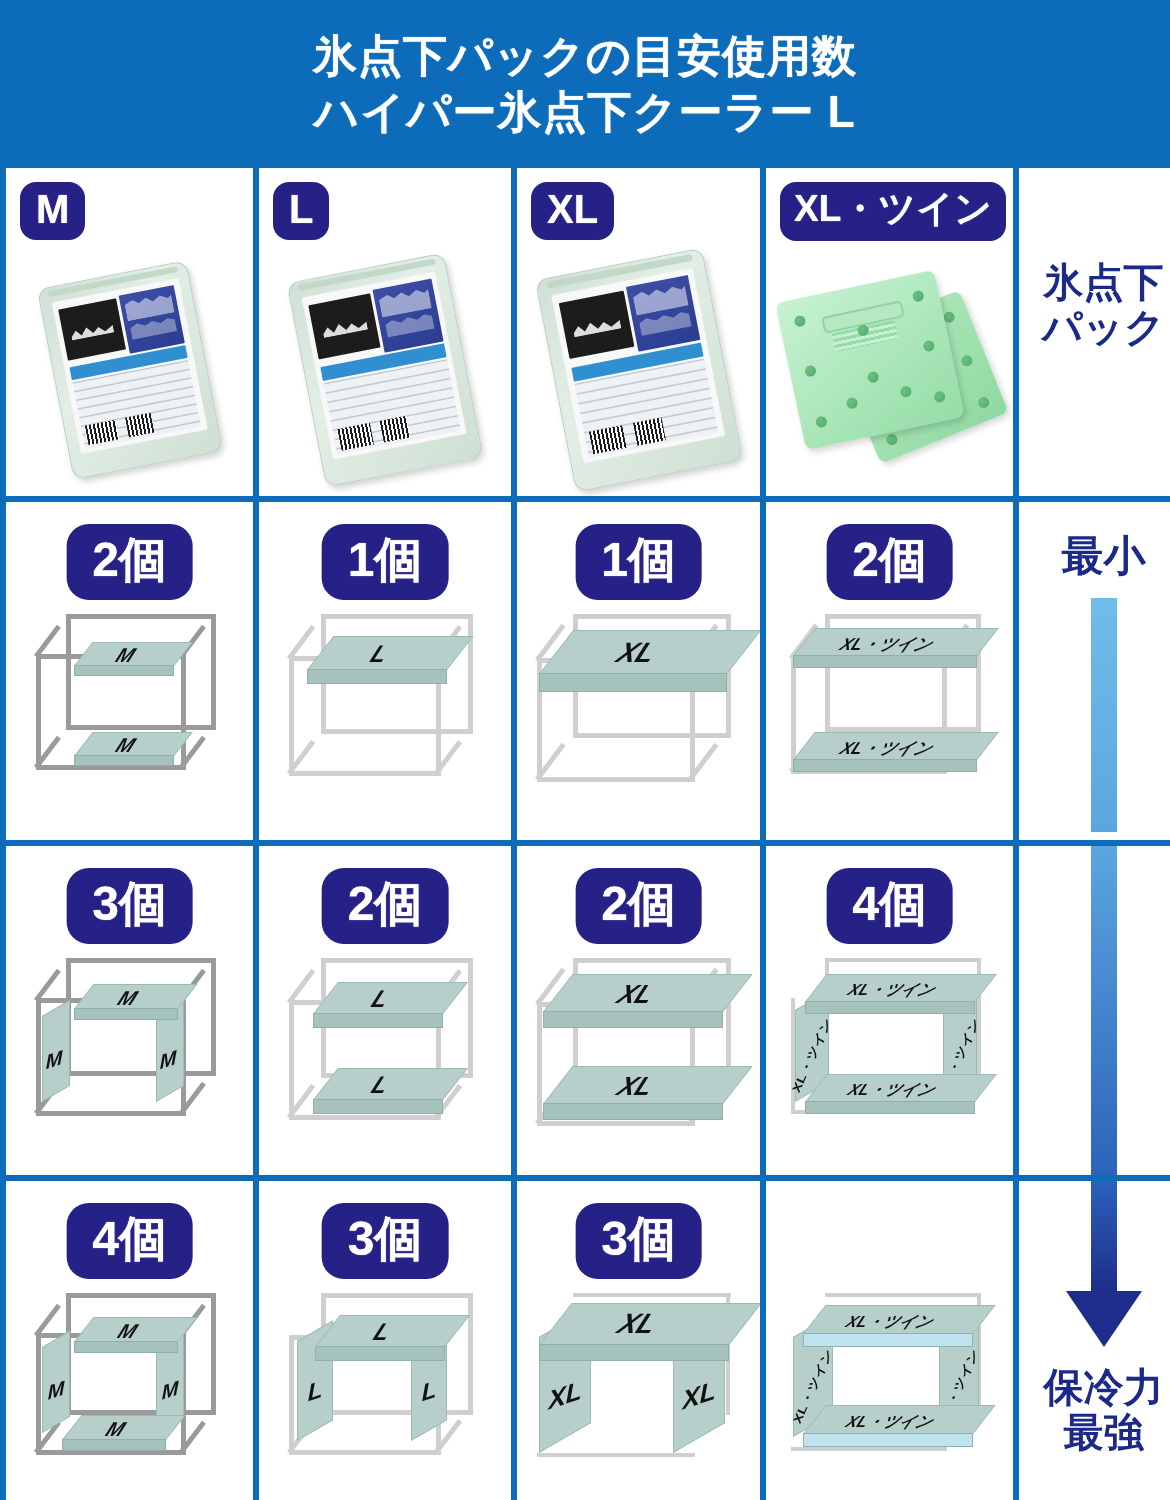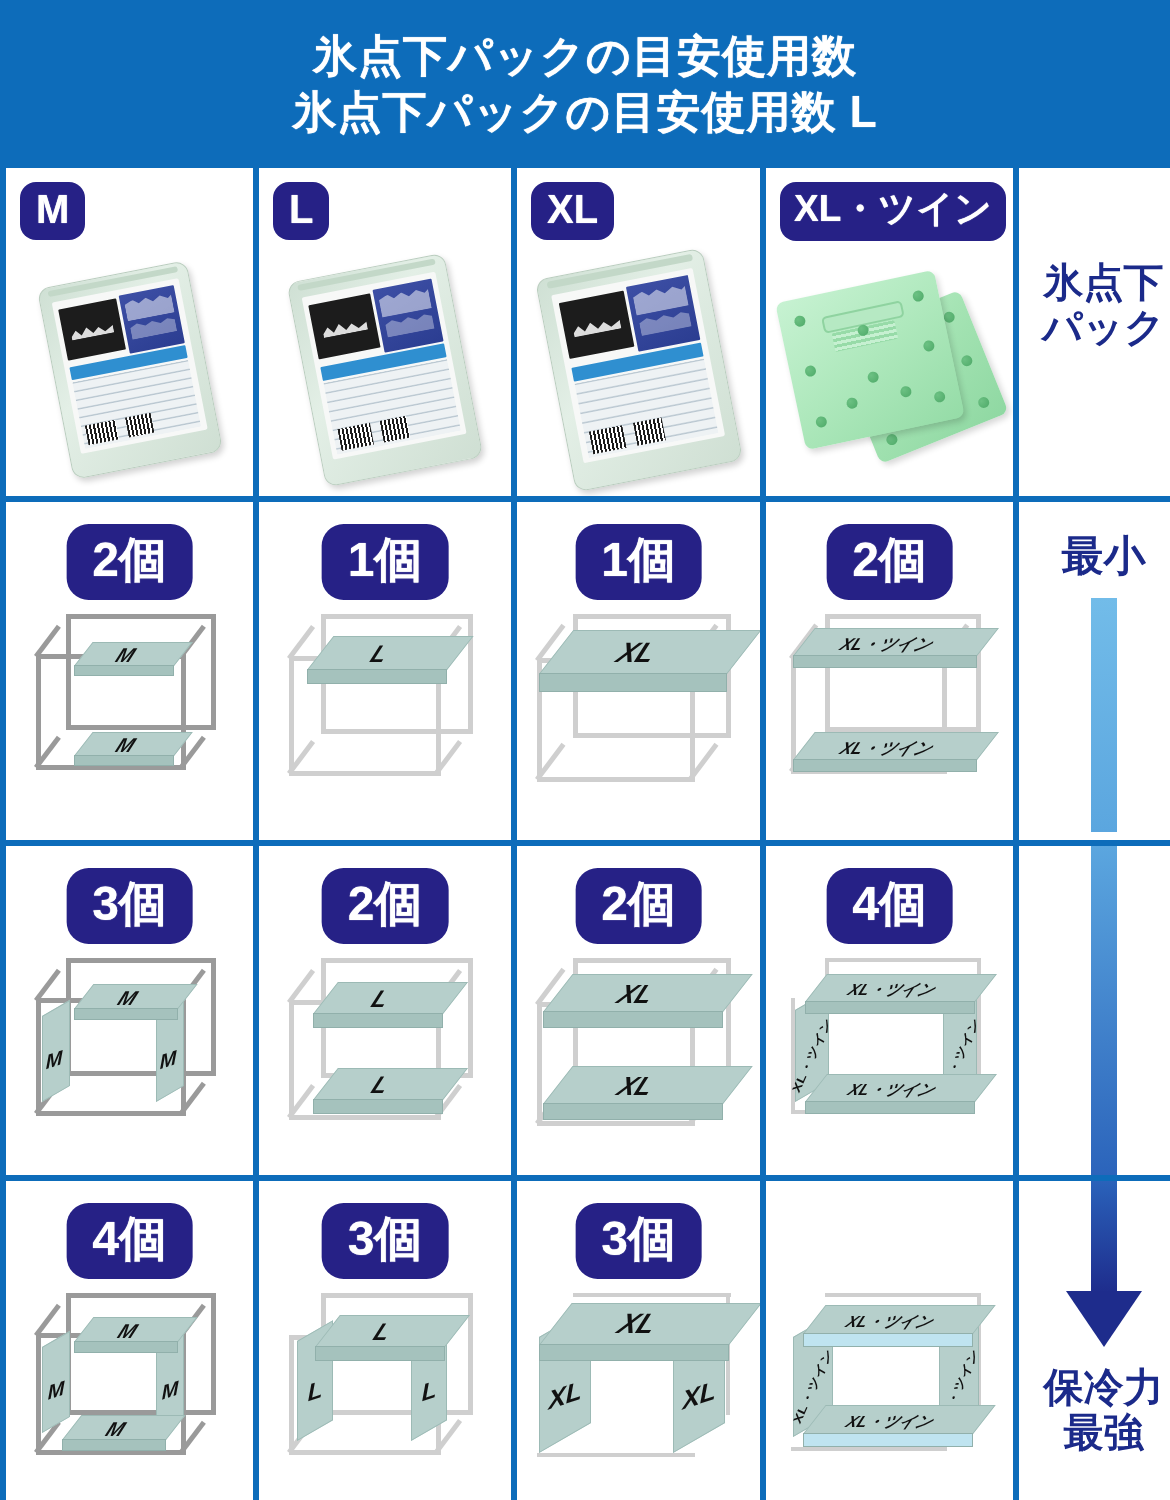--- a/index.html
+++ b/index.html
@@ -246,21 +246,21 @@
     border-top:56px solid #1e2c8c;
   }
 </style>
 </head>
 <body>
 
 <div class="sheet">
 
   <div class="title-bar">
     <div class="title-line">氷点下パックの目安使用数</div>
-    <div class="title-line">氷点下パックの目安使用数 L</div>
+    <div class="title-line">ハイパー氷点下クーラー L</div>
   </div>
 
   <div class="grid">
 
     <div class="cell">
       <div class="size-badge">M</div>
       <div class="photo-wrap">
         <div class="pack-photo" style="width:150px;height:192px;">
           <div class="pack-label">
             <div class="pl-top">

